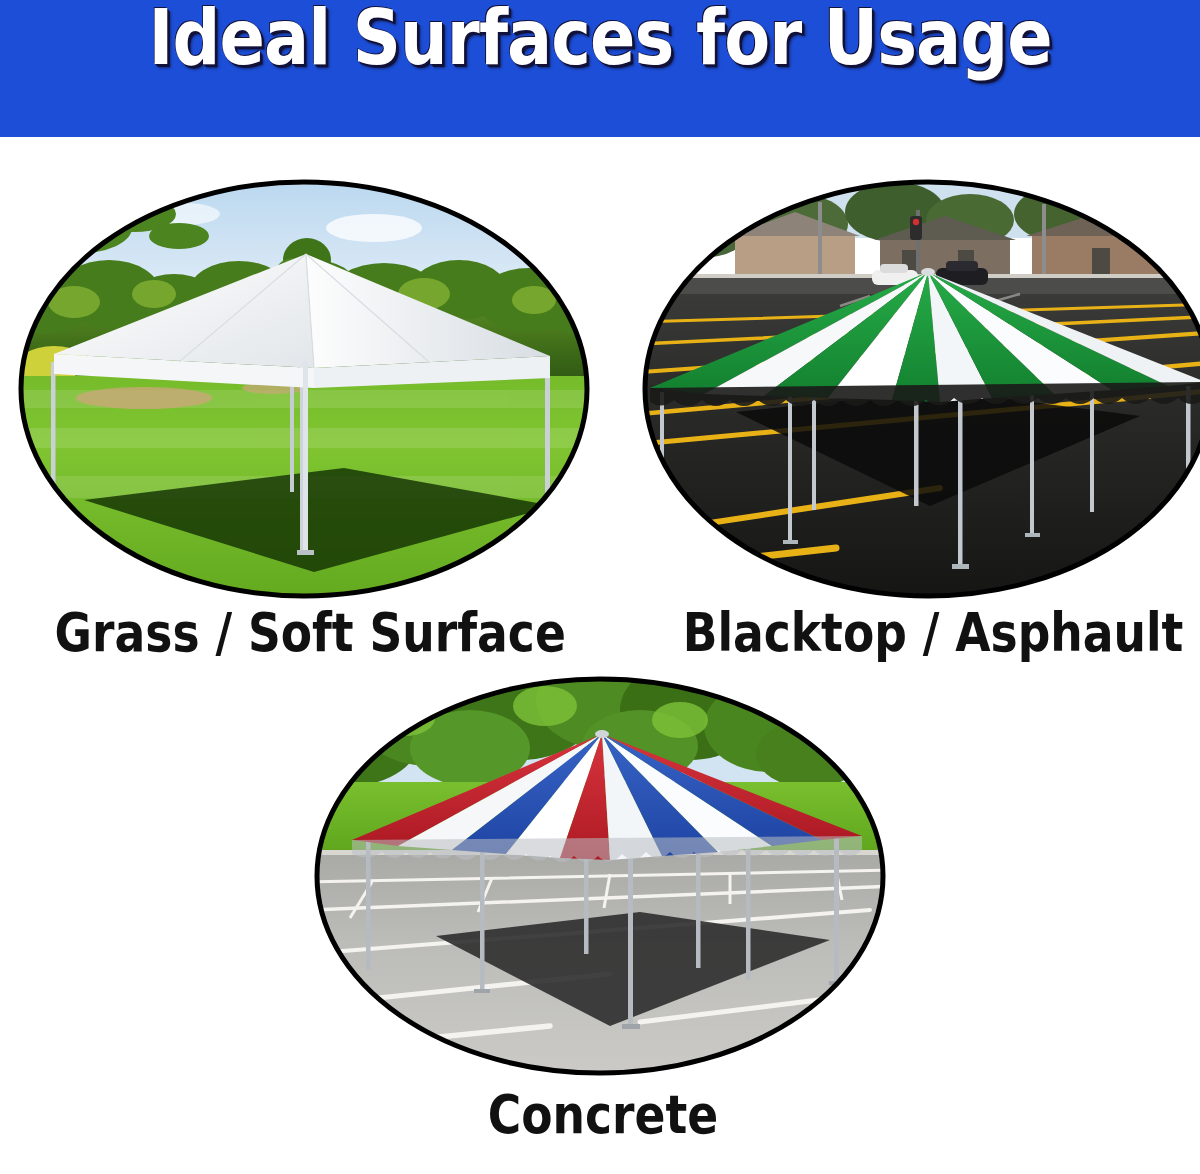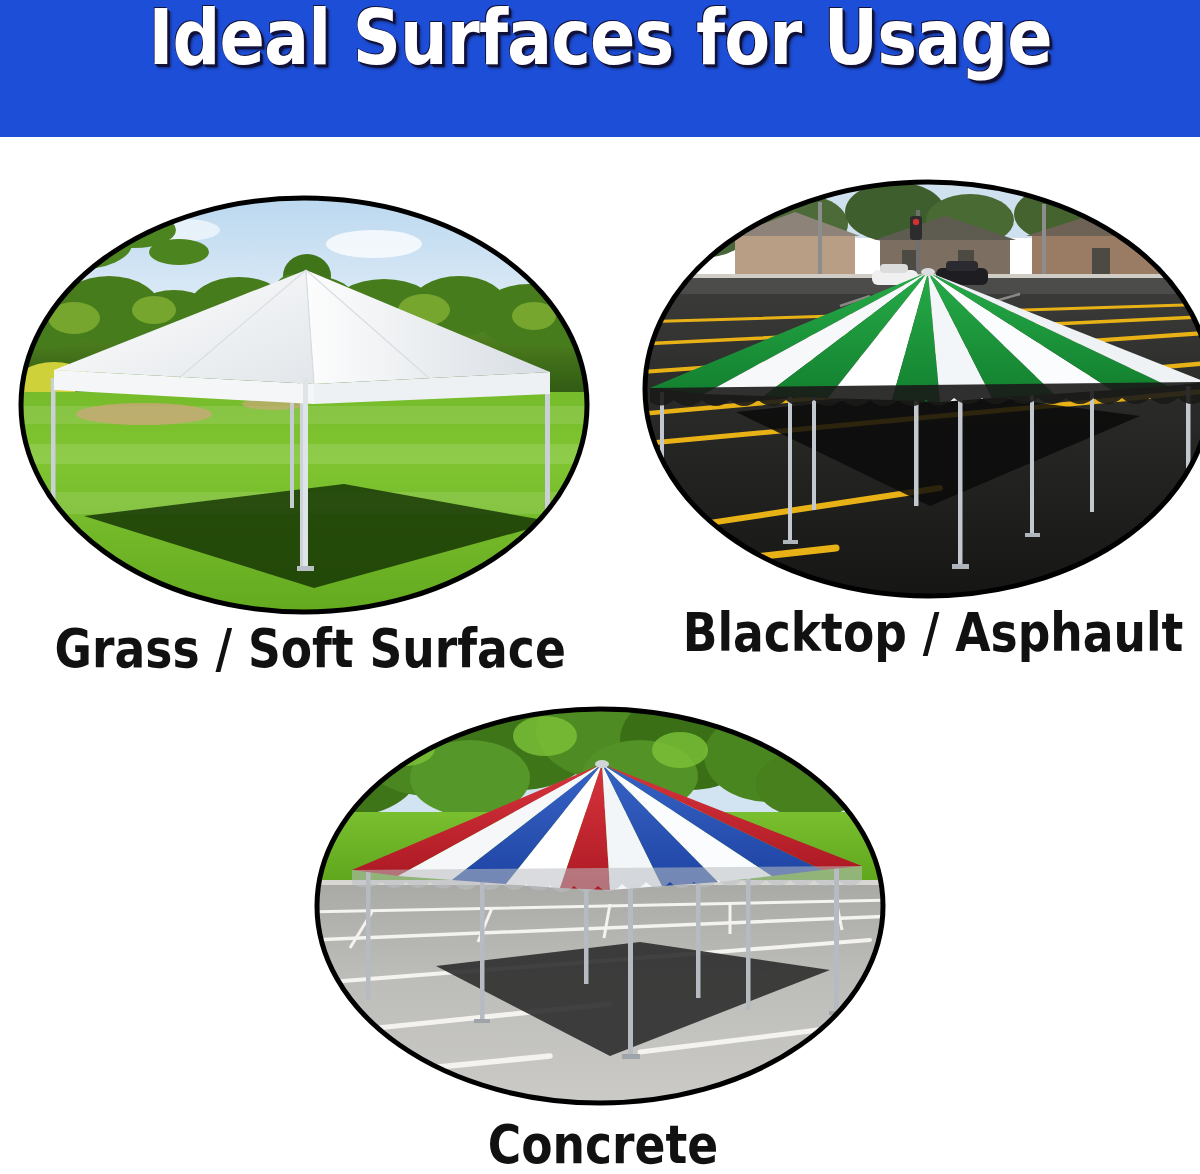--- a/index.html
+++ b/index.html
@@ -60,31 +60,31 @@
     font-size: 53px;
     line-height: 1;
     color: #111111;
     transform: scaleX(0.86);
     white-space: nowrap;
     user-select: none;
     text-align: center;
   }
 
   
-  #figure-grass      { left: 14px;  top: 192px; width: 580px; height: 500px; }
+  #figure-grass      { left: 14px;  top: 176px; width: 580px; height: 500px; }
   #figure-grass .oval-wrap { width: 580px; height: 426px; }
   #figure-grass .caption   { left: 0; top: 430px; width: 580px; transform-origin: center; }
 
   
   #figure-blacktop   { left: 640px; top: 176px; width: 586px; height: 500px; }
   #figure-blacktop .oval-wrap { width: 580px; height: 426px; }
   #figure-blacktop .caption   { left: 0; top: 430px; width: 586px; transform-origin: center; }
 
   
-  #figure-concrete   { left: 310px; top: 704px; width: 586px; height: 470px; }
+  #figure-concrete   { left: 310px; top: 674px; width: 586px; height: 470px; }
   #figure-concrete .oval-wrap { width: 586px; height: 410px; }
   #figure-concrete .caption   { left: 0; top: 414px; width: 586px; transform-origin: center; }
 
   svg { display: block; }
 </style>
 </head>
 <body>
 
 <div id="header-banner">
   <div id="header-title">Ideal Surfaces for Usage</div>

